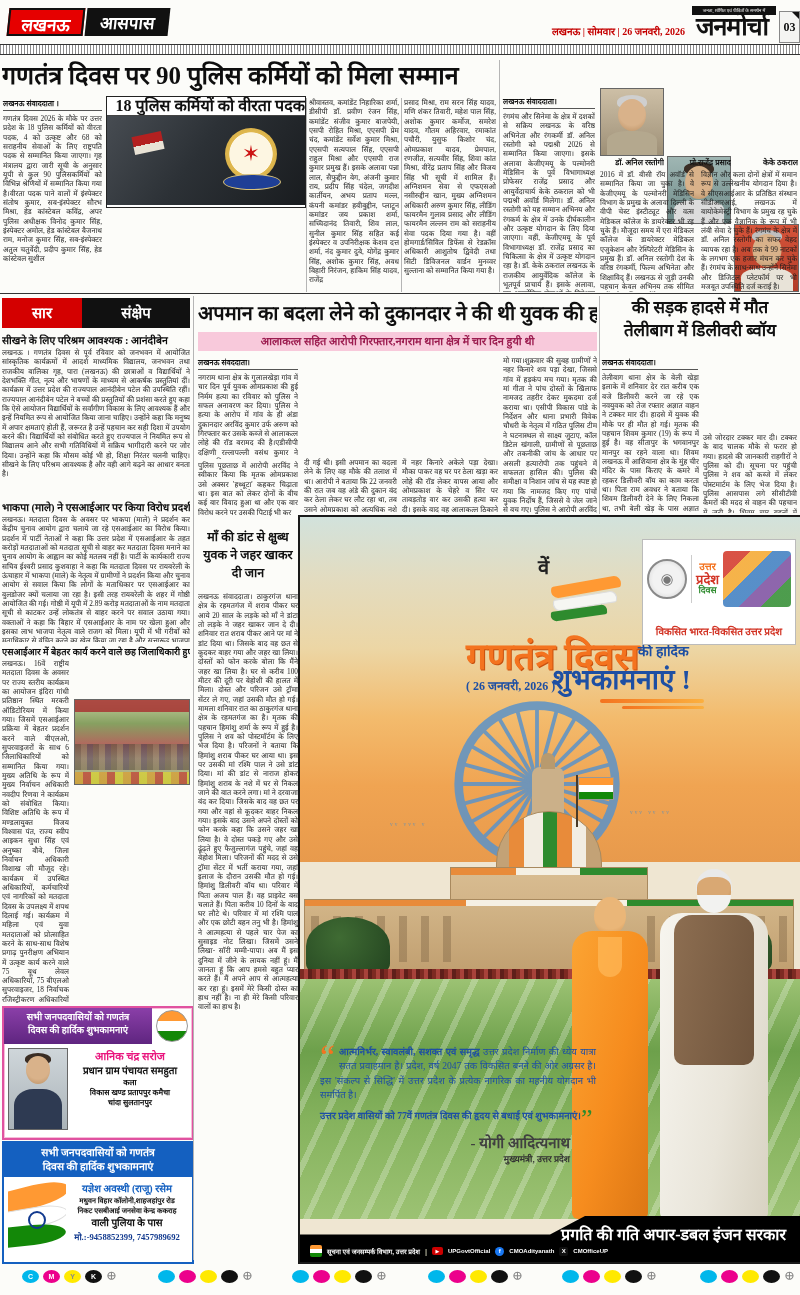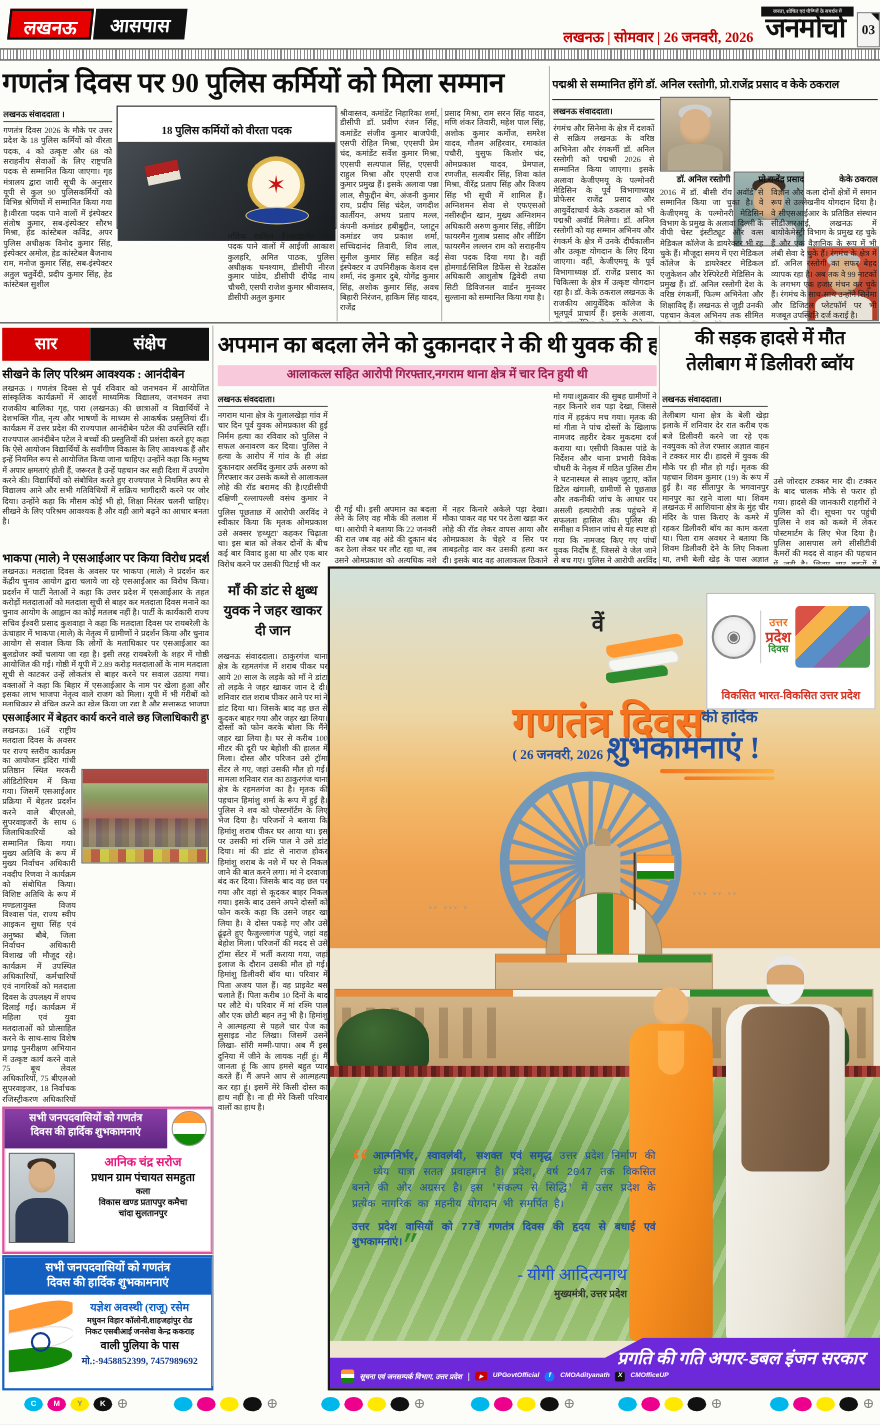--- a/index.html
+++ b/index.html
@@ -14,66 +14,64 @@
   .photo{border:1px solid #666;overflow:hidden;position:relative;}
   .cap{font-size:7.8px;font-weight:bold;text-align:right;overflow:hidden;white-space:nowrap;}
   .stripedbar{background:repeating-linear-gradient(90deg,#8a8a8a 0 1px,#fff 1px 3px);border-top:1px solid #333;border-bottom:1px solid #333;}
   .portrait .head{position:absolute;left:50%;transform:translateX(-50%);border-radius:50%;
      background:radial-gradient(circle at 50% 42%,#d9b28a 55%,#b98f63);}
   .portrait .hair{position:absolute;left:50%;transform:translateX(-50%);border-radius:50% 50% 40% 40%;background:#3a2d24;}
   .portrait .torso{position:absolute;left:50%;transform:translateX(-50%);border-radius:40% 40% 0 0;}
   .seven{font-size:118px;font-weight:bold;font-style:italic;line-height:1;
      background:linear-gradient(180deg,#fbb040 10%,#f26522 70%,#e14e16);
      -webkit-background-clip:text;background-clip:text;color:transparent;letter-spacing:-16px;}
-  .qtxt{color:#1e4fa3;font-size:9.6px;line-height:1.5;text-align:justify;margin:0 0 6px 0;font-family:Liberation Mono, monospace;}
+  .qtxt{color:#1e4fa3;font-size:9.6px;line-height:1.5;text-align:justify;margin:0 0 6px 0;}
   .regpill{width:17px;height:13px;border-radius:50%;display:flex;align-items:center;justify-content:center;
      font-family:"Liberation Sans",sans-serif;font-size:7px;font-weight:bold;color:#fff;}
   .arch{position:absolute;bottom:0;width:42px;height:58px;border-radius:21px 21px 0 0;
      background:#4e3categories)}
 </style>
 <style>
   
   .arch{position:absolute;bottom:0;width:42px;height:58px;border-radius:21px 21px 0 0;
      background:#53381f;border:3px solid #e8e0ce;border-bottom:none;box-shadow:0 0 0 2px #2f7d32 inset;}
 </style>
 </head>
 <body>
 
 <div class="page">
 
   <div class="abs" style="left:8px;top:8px;height:28px;transform:skewX(-6deg);display:flex;">
     <div style="background:#e60000;color:#fff;font-weight:bold;font-size:17px;padding:3px 12px;border:2px solid #111;">लखनऊ</div>
     <div style="background:#111;color:#fff;font-weight:bold;font-size:17px;padding:3px 14px;margin-left:2px;">आसपास</div>
   </div>
-  <div class="abs" style="left:470px;top:24px;width:215px;text-align:right;color:#c40000;font-weight:bold;font-size:13px;">लखनऊ | सोमवार | 26 जनवरी, 2026</div>
+  <div class="abs" style="left:470px;top:24px;width:215px;text-align:right;color:#c40000;font-weight:bold;font-size:10px;">लखनऊ | सोमवार | 26 जनवरी, 2026</div>
   <div class="abs" style="left:692px;top:6px;width:84px;height:9px;background:#111;color:#fff;font-size:4.6px;text-align:center;line-height:9px;overflow:hidden;white-space:nowrap;">जनता, शोषित एवं पीड़ितों के समर्थन में</div>
   <div class="abs" style="left:688px;top:13px;width:88px;font-size:25px;font-weight:bold;letter-spacing:-1px;line-height:1.1;text-align:center;">जनमोर्चा</div>
   <div class="abs" style="left:779px;top:11px;width:19px;height:30px;border:1px solid #888;background:#f4f4f2;">
     <div style="position:absolute;right:0;top:0;width:0;height:0;border-left:7px solid transparent;border-top:7px solid #111;"></div>
     <div style="position:absolute;left:0;right:0;top:8px;text-align:center;font-weight:bold;font-size:12px;">03</div>
   </div>
   <div class="abs stripedbar" style="left:0;top:44px;width:800px;height:9px;"></div>
 
   <div class="abs hl" style="left:2px;top:57px;width:496px;font-size:25px;">गणतंत्र दिवस पर 90 पुलिस कर्मियों को मिला सम्मान</div>
-  <div class="abs hl" style="left:502px;top:69px;width:296px;font-size:10px;border-bottom:1px solid #333;padding-bottom:7px;">पद्मश्री से सम्मानित होंगे डॉ. अनिल रस्तोगी, प्रो.राजेंद्र प्रसाद व केके ठकराल</div>
 
   <div class="abs byline" style="left:3px;top:98px;width:99px;">लखनऊ संवाददाता ।</div>
   <div class="abs txt" style="left:3px;top:114px;width:99px;height:178px;">गणतंत्र दिवस 2026 के मौके पर उत्तर प्रदेश के 18 पुलिस कर्मियों को वीरता पदक, 4 को उत्कृष्ट और 68 को सराहनीय सेवाओं के लिए राष्ट्रपति पदक से सम्मानित किया जाएगा। गृह मंत्रालय द्वारा जारी सूची के अनुसार यूपी से कुल 90 पुलिसकर्मियों को विभिन्न श्रेणियों में सम्मानित किया गया है।वीरता पदक पाने वालों में इंस्पेक्टर संतोष कुमार, सब-इंस्पेक्टर सौरभ मिश्रा, हेड कांस्टेबल कविंद्र, अपर पुलिस अधीक्षक विनोद कुमार सिंह, इंस्पेक्टर अमोल, हेड कांस्टेबल बैजनाथ राम, मनोज कुमार सिंह, सब-इंस्पेक्टर अतुल चतुर्वेदी, प्रदीप कुमार सिंह, हेड कांस्टेबल सुशील</div>
 
   <div class="abs" style="left:106px;top:96px;width:198px;height:110px;border:1.5px solid #222;background:#fff;">
-    <div style="height:18px;line-height:18px;text-align:center;font-weight:bold;font-size:10px;border-bottom:1px solid #444;overflow:hidden;white-space:nowrap;margin-top:14px;">18 पुलिस कर्मियों को वीरता पदक</div>
+    <div style="height:18px;line-height:18px;text-align:right;font-weight:bold;font-size:16px;border-bottom:1px solid #444;overflow:hidden;white-space:nowrap;">18 पुलिस कर्मियों को वीरता पदक</div>
     <div style="position:relative;height:89px;background:linear-gradient(125deg,#474c52 0%,#2c3136 45%,#191c1f 100%);overflow:hidden;">
       <div style="position:absolute;left:26px;top:18px;width:30px;height:18px;background:linear-gradient(180deg,#b32020 55%,#e8e2d5 55%);transform:rotate(-12deg);"></div>
       <div style="position:absolute;left:118px;top:12px;width:52px;height:52px;border-radius:50%;background:radial-gradient(circle,#fdf6e2 58%,#e0b84f 60%,#caa23c);display:flex;align-items:center;justify-content:center;">
         <span style="color:#cc1414;font-size:22px;line-height:1;">✶</span>
       </div>
       <div style="position:absolute;left:116px;top:58px;width:56px;height:14px;border-radius:50%;background:#1f3f96;border:1px solid #d9c27a;"></div>
     </div>
   </div>
-  <div class="abs txt" style="left:207px;top:210px;width:97px;height:82px;">मलिक शामिल हैं।सराहनीय सेवा पदक पाने वालों में आईजी आकाश कुलहरि, अमित पाठक, पुलिस अधीक्षक घनश्याम, डीसीपी नीरज कुमार पांडेय, डीसीपी दीपेंद्र नाथ चौधरी, एसपी राजेश कुमार श्रीवास्तव, डीसीपी अतुल कुमार</div>
   <div class="abs txt" style="left:309px;top:98px;width:90px;height:194px;">श्रीवास्तव, कमांडेंट निहारिका शर्मा, डीसीपी डॉ. प्रवीण रंजन सिंह, कमांडेंट संजीव कुमार बाजपेयी, एसपी रोहित मिश्रा, एएसपी प्रेम चंद, कमांडेंट सर्वेश कुमार मिश्रा, एएसपी सत्यपाल सिंह, एएसपी राहुल मिश्रा और एएसपी राज कुमार प्रमुख हैं। इसके अलावा पन्ना लाल, सैफुद्दीन बेग, अंजनी कुमार राय, प्रदीप सिंह चंदेल, जगदीश कार्तीयन, अभय प्रताप मल्ल, कंपनी कमांडर हबीबुद्दीन, प्लाटून कमांडर जय प्रकाश शर्मा, सच्चिदानंद तिवारी, शिव लाल, सुनील कुमार सिंह सहित कई इंस्पेक्टर व उपनिरीक्षक केशव दत्त शर्मा, नंद कुमार दुबे, योगेंद्र कुमार सिंह, अशोक कुमार सिंह, अवध बिहारी निरंजन, हाकिम सिंह यादव, राजेंद्र</div>
   <div class="abs txt" style="left:404px;top:98px;width:92px;height:194px;">प्रसाद मिश्रा, राम सरन सिंह यादव, मणि शंकर तिवारी, महेश पाल सिंह, अशोक कुमार कर्मोज, समरेश यादव, गौतम अहिरवार, रमाकांत पचौरी, युसुफ किशोर चंद, ओमप्रकाश यादव, प्रेमपाल, रणजीत, सत्यवीर सिंह, शिवा कांत मिश्रा, वीरेंद्र प्रताप सिंह और विजय सिंह भी सूची में शामिल हैं। अग्निशमन सेवा से एफएसओ नसीरुद्दीन खान, मुख्य अग्निशमन अधिकारी अरुण कुमार सिंह, लीडिंग फायरमैन गुलाब प्रसाद और लीडिंग फायरमैन लल्लन राम को सराहनीय सेवा पदक दिया गया है। वहीं होमगार्ड/सिविल डिफेंस से रेडक्रॉस अधिकारी आशुतोष द्विवेदी तथा सिटी डिविजनल वार्डन मुनव्वर सुल्ताना को सम्मानित किया गया है।</div>
   <div class="abs vr" style="left:306px;top:98px;height:194px;"></div>
   <div class="abs vr" style="left:401px;top:98px;height:194px;"></div>
   <div class="abs vr" style="left:499px;top:60px;height:232px;"></div>
 
   <div class="abs byline" style="left:503px;top:96px;width:92px;">लखनऊ संवाददाता।</div>
   <div class="abs txt" style="left:503px;top:112px;width:92px;height:180px;">रंगमंच और सिनेमा के क्षेत्र में दशकों से सक्रिय लखनऊ के वरिष्ठ अभिनेता और रंगकर्मी डॉ. अनिल रस्तोगी को पद्मश्री 2026 से सम्मानित किया जाएगा। इसके अलावा केजीएमयू के पल्मोनरी मेडिसिन के पूर्व विभागाध्यक्ष प्रोफेसर राजेंद्र प्रसाद और आयुर्वेदाचार्य केके ठकराल को भी पद्मश्री अवॉर्ड मिलेगा। डॉ. अनिल रस्तोगी को यह सम्मान अभिनय और रंगकर्म के क्षेत्र में उनके दीर्घकालीन और उत्कृष्ट योगदान के लिए दिया जाएगा। वहीं, केजीएमयू के पूर्व विभागाध्यक्ष डॉ. राजेंद्र प्रसाद का चिकित्सा के क्षेत्र में उत्कृष्ट योगदान रहा है। डॉ. केके ठकराल लखनऊ के राजकीय आयुर्वेदिक कॉलेज के भूतपूर्व प्राचार्य हैं। इसके अलावा, वह आयुर्वेदिक सेवाओं के निदेशक भी रह चुके हैं।</div>
   <div class="abs photo portrait" style="left:600px;top:88px;width:62px;height:66px;background:linear-gradient(180deg,#cdbfa6,#9e9077);">
     <div class="hair" style="top:6px;width:30px;height:14px;background:#cfcfcf;"></div>
@@ -317,27 +315,27 @@
       <div style="position:absolute;left:45px;top:26px;width:34px;height:18px;border-radius:0 0 17px 17px;background:#f2f2f0;"></div>
       <div style="position:absolute;left:8px;top:44px;width:108px;height:306px;border-radius:22px 22px 6px 6px;background:linear-gradient(100deg,#f7f5ef 0%,#e9e5da 60%,#d8d2c2 100%);"></div>
       <div style="position:absolute;left:22px;top:46px;width:80px;height:150px;border-radius:18px 18px 10px 10px;background:linear-gradient(100deg,#8d6e51 0%,#6f543c 100%);"></div>
     </div>
 
     <div class="abs" style="left:20px;top:528px;width:276px;z-index:7;">
       <span style="float:left;color:#f4731f;font-size:34px;line-height:.7;margin-right:4px;">“</span>
       <p class="qtxt"><b>आत्मनिर्भर, स्वावलंबी, सशक्त एवं समृद्ध</b><span> उत्तर प्रदेश निर्माण की ध्येय यात्रा सतत प्रवाहमान है। प्रदेश, वर्ष 2047 तक विकसित बनने की ओर अग्रसर है। इस 'संकल्प से सिद्धि' में उत्तर प्रदेश के प्रत्येक नागरिक का महनीय योगदान भी समर्पित है।</span></p>
       <p class="qtxt"><b>उत्तर प्रदेश वासियों को 77वें गणतंत्र दिवस की हृदय से बधाई एवं शुभकामनाएं।</b><span style="color:#2e8b2e;font-size:26px;line-height:.6;vertical-align:-8px;">”</span></p>
       <div style="text-align:right;padding-right:26px;">
-        <div style="color:#1d4ed8;font-weight:normal;font-size:15px;">- योगी आदित्यनाथ</div>
+        <div style="color:#404040;font-weight:bold;font-size:15px;">- योगी आदित्यनाथ</div>
         <div style="color:#333;font-weight:bold;font-size:9px;">मुख्यमंत्री, उत्तर प्रदेश</div>
       </div>
     </div>
 
     <div style="position:absolute;left:0;bottom:0;width:100%;height:46px;z-index:8;
-         background:#6d28d9;clip-path:polygon(0 40%,50% 40%,57% 0,100% 0,100% 100%,0 100%);font-style:italic;">
+         background:#000000;clip-path:polygon(0 40%,50% 40%,57% 0,100% 0,100% 100%,0 100%);">
       <div style="position:absolute;right:14px;top:7px;color:#fff;font-weight:bold;font-size:16px;white-space:nowrap;">प्रगति की गति अपार-डबल इंजन सरकार</div>
       <div style="position:absolute;left:10px;bottom:5px;display:flex;align-items:center;gap:5px;font-family:'Liberation Sans',sans-serif;">
         <span style="width:12px;height:12px;background:linear-gradient(180deg,#ff9933 33%,#fff 33% 66%,#138808 66%);border-radius:2px;display:inline-block;"></span>
         <span style="color:#fff;font-size:6.5px;font-weight:bold;">सूचना एवं जनसम्पर्क विभाग, उत्तर प्रदेश</span>
         <span style="color:#ffd;font-size:8px;">|</span>
         <span style="width:11px;height:8px;background:#c00;border-radius:2px;color:#fff;font-size:5px;display:inline-flex;align-items:center;justify-content:center;">▶</span>
         <span style="color:#fff;font-size:6px;font-weight:bold;">UPGovtOfficial</span>
         <span style="width:9px;height:9px;background:#1877f2;border-radius:50%;color:#fff;font-size:6px;display:inline-flex;align-items:center;justify-content:center;font-weight:bold;">f</span>
         <span style="color:#fff;font-size:6px;font-weight:bold;">CMOAdityanath</span>
         <span style="width:9px;height:9px;background:#111;border-radius:2px;color:#fff;font-size:6px;display:inline-flex;align-items:center;justify-content:center;font-weight:bold;">X</span>

